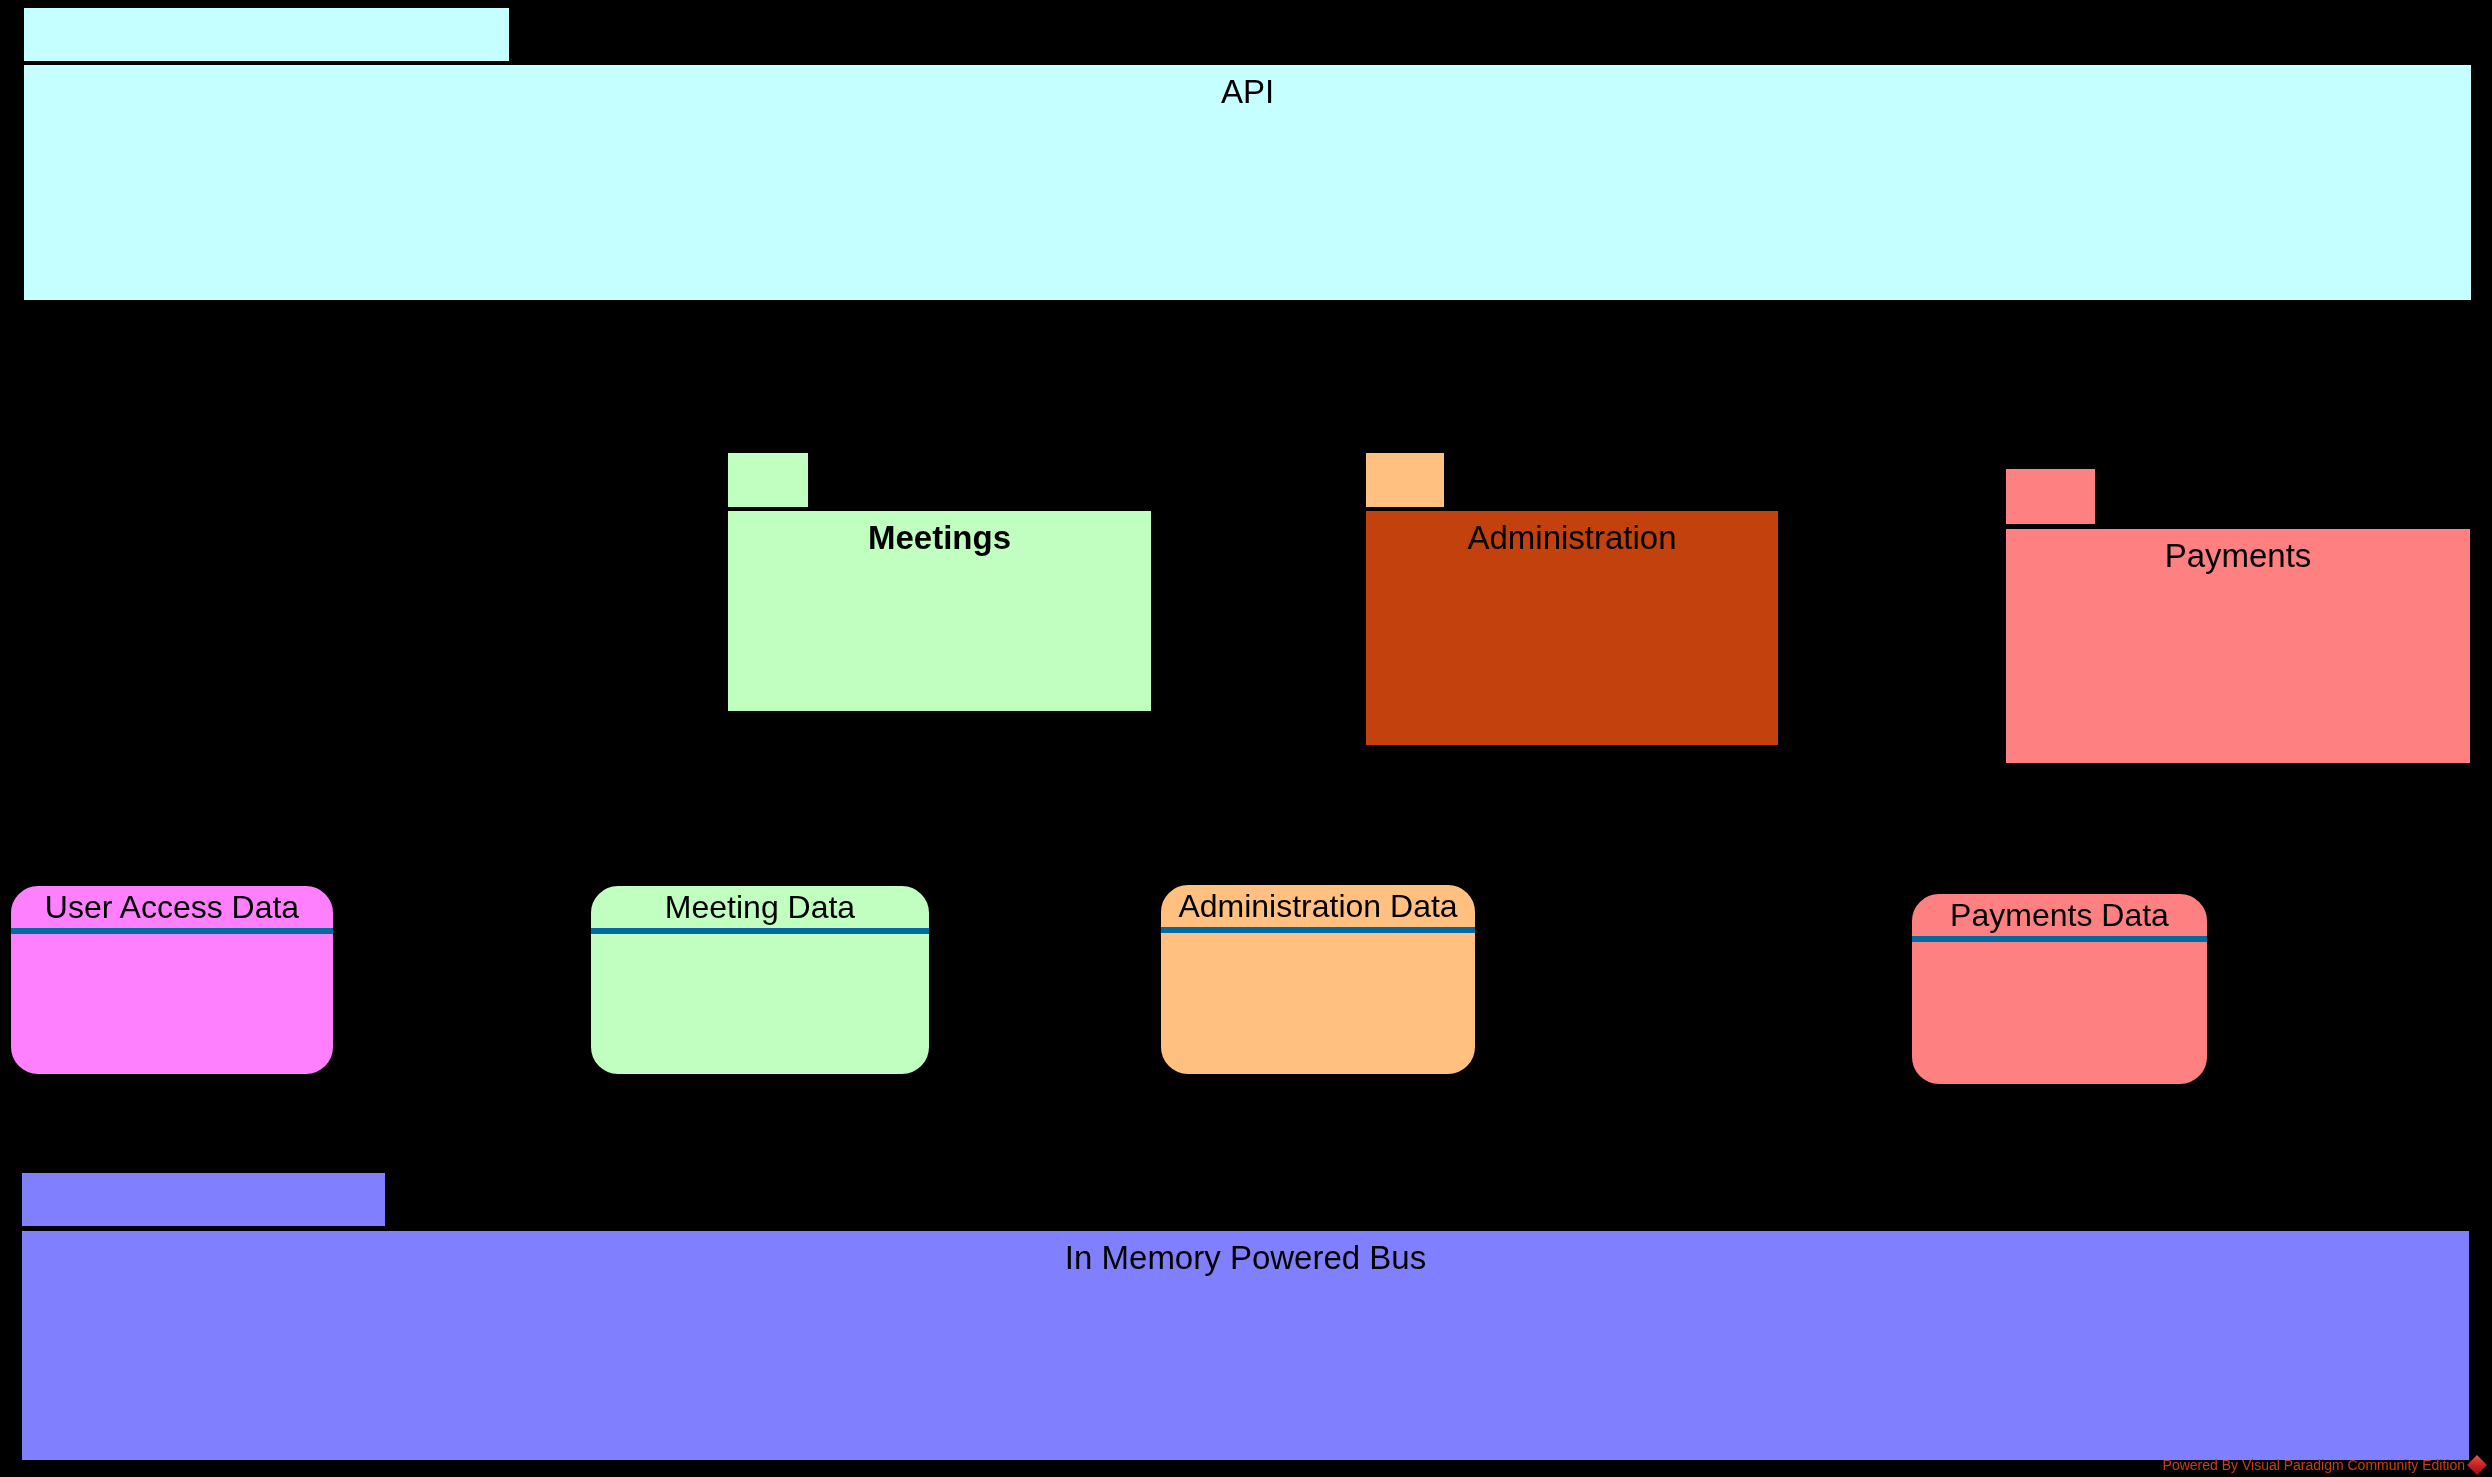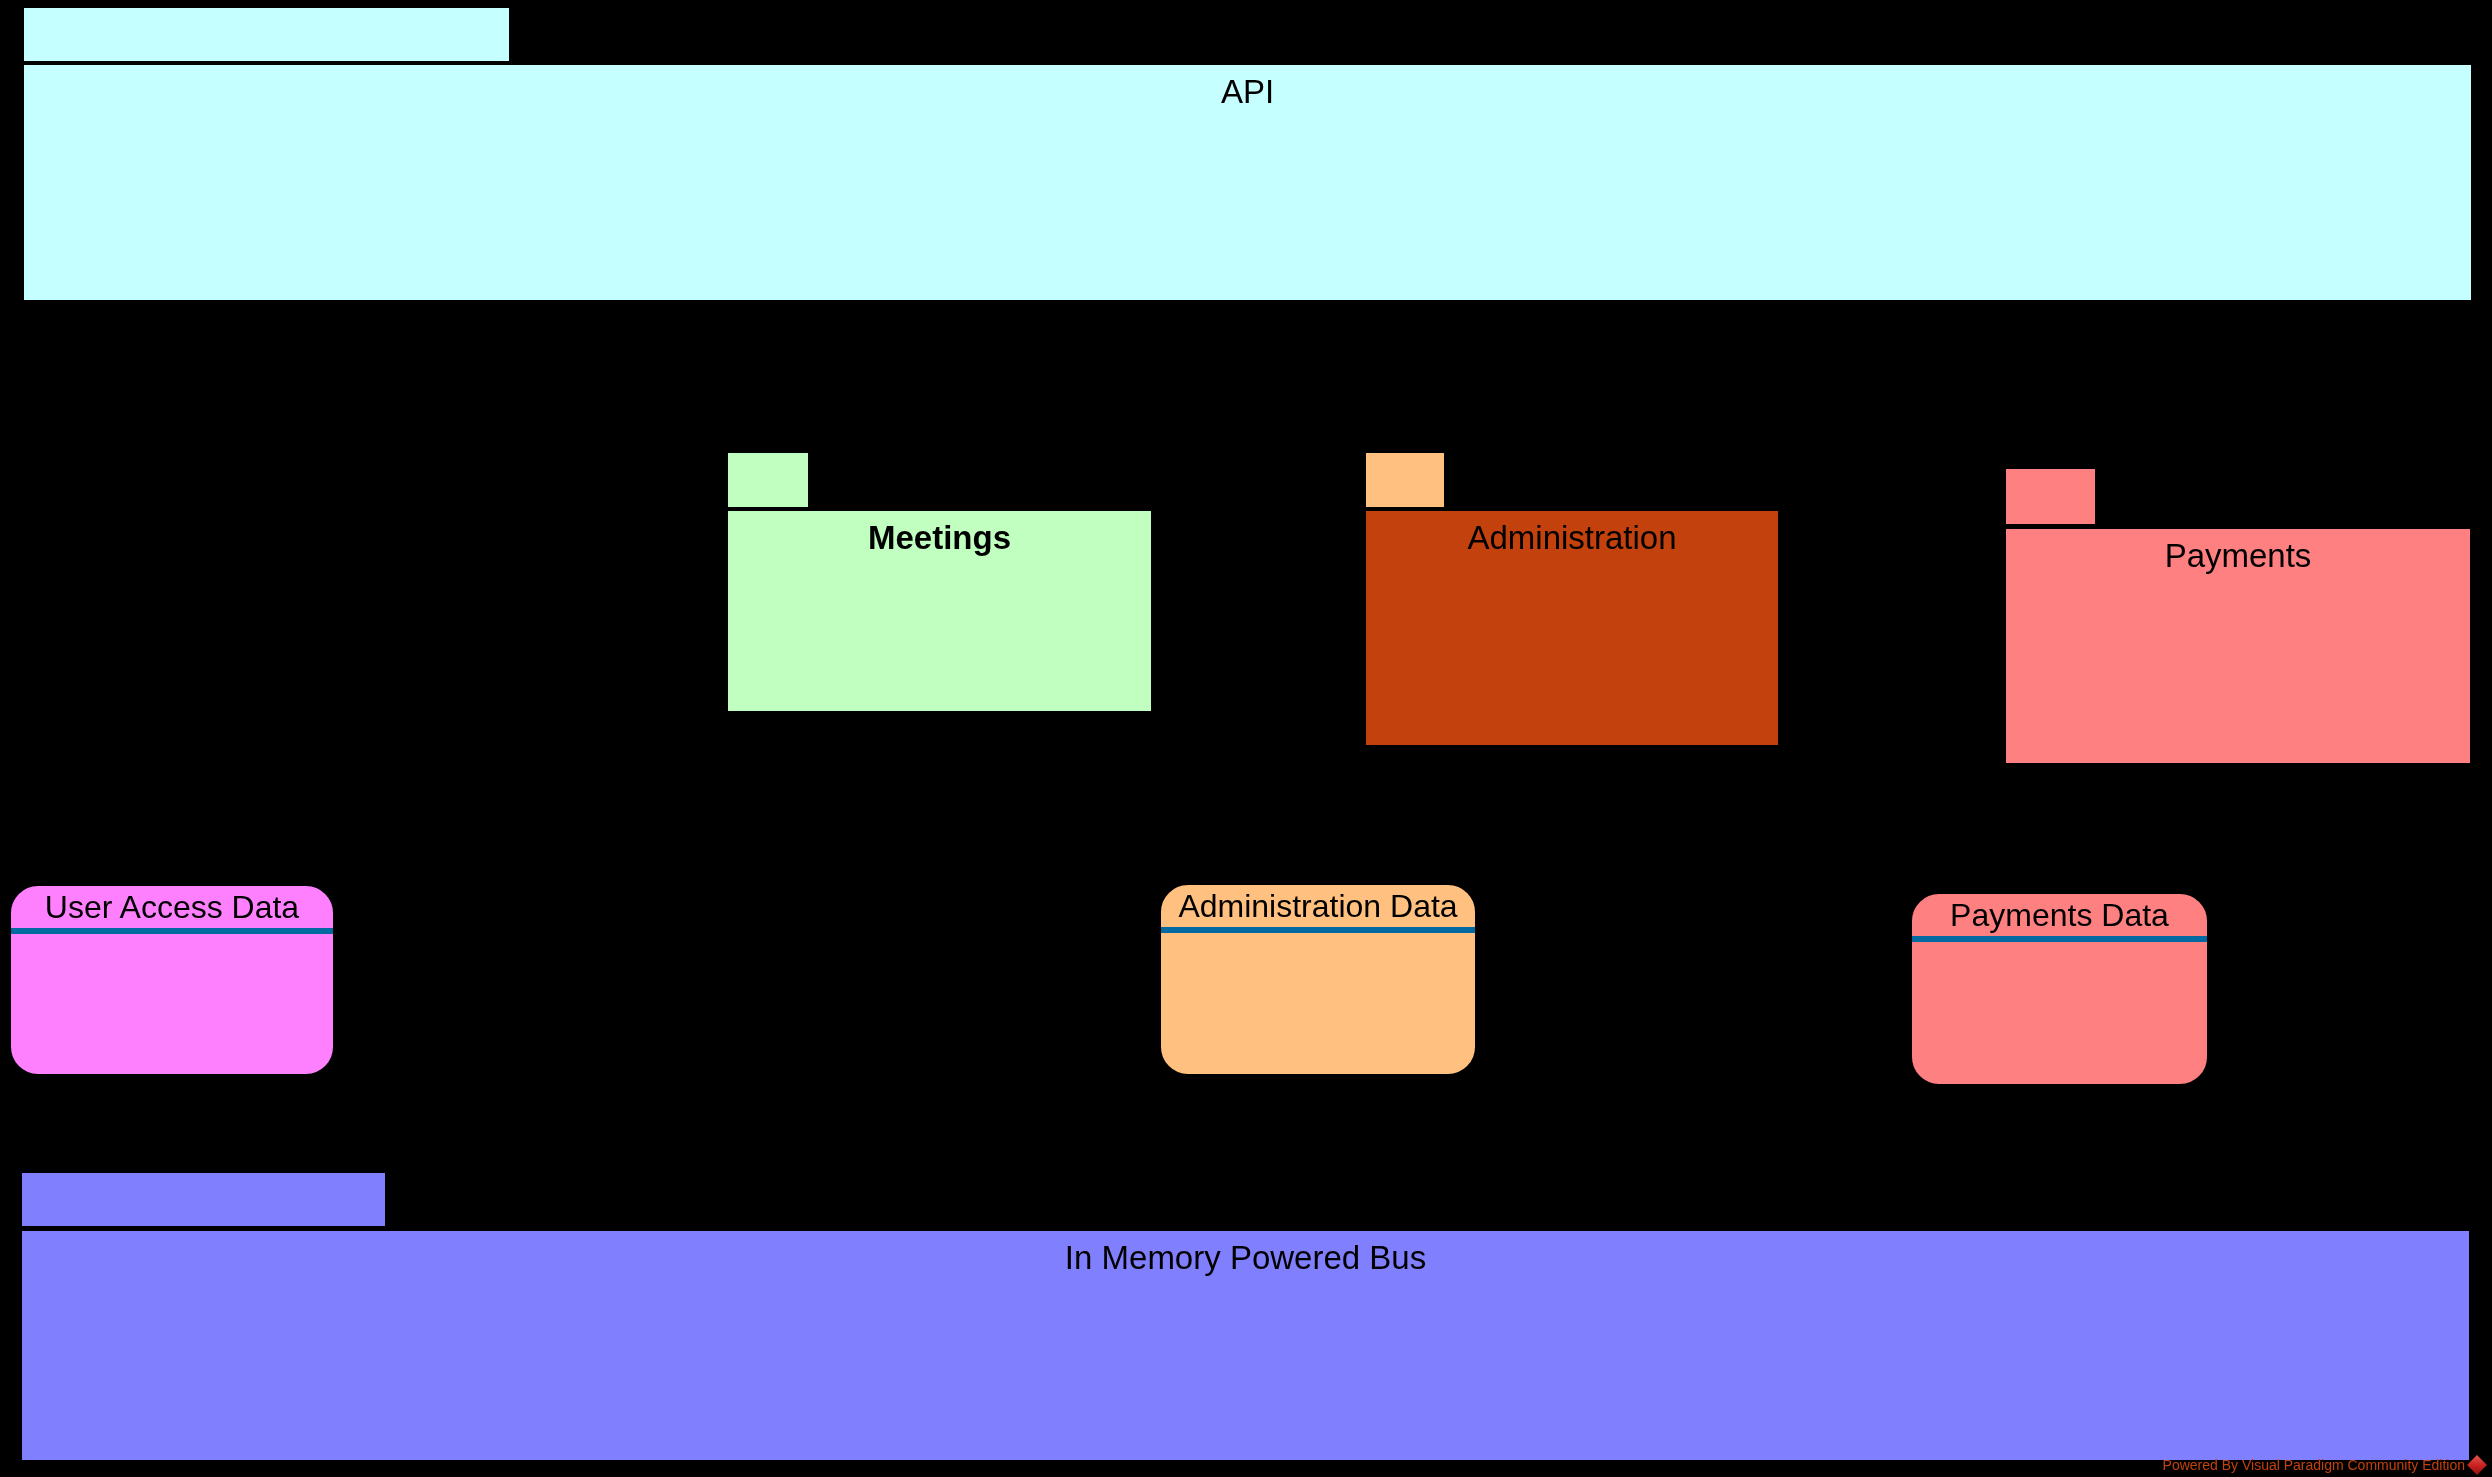--- a/index.html
+++ b/index.html
@@ -143,20 +143,23 @@
     <div class="tab" style="background-color: rgb(255, 128, 128);"></div>
     <div class="pkg-body" style="background-color: rgb(255, 128, 128);">
       <span class="pkg-label">Payments</span>
     </div>
   </div>
 
   <div class="datastore ds-user-access-data" style="background-color: rgb(255, 128, 255);">
     <div class="ds-title">User Access Data</div>
   </div>
 
+  <div class="datastore ds-meeting-data" style="background-color: rgb(192, 255, 192);">
+    <div class="ds-title">Meeting Data</div>
+  </div>
 
   <div class="datastore ds-administration-data" style="background-color: rgb(255, 192, 128);">
     <div class="ds-title">Administration Data</div>
   </div>
 
   <div class="datastore ds-payments-data" style="background-color: rgb(255, 128, 128);">
     <div class="ds-title">Payments Data</div>
   </div>
 
   <div class="package pkg-events-bus">

